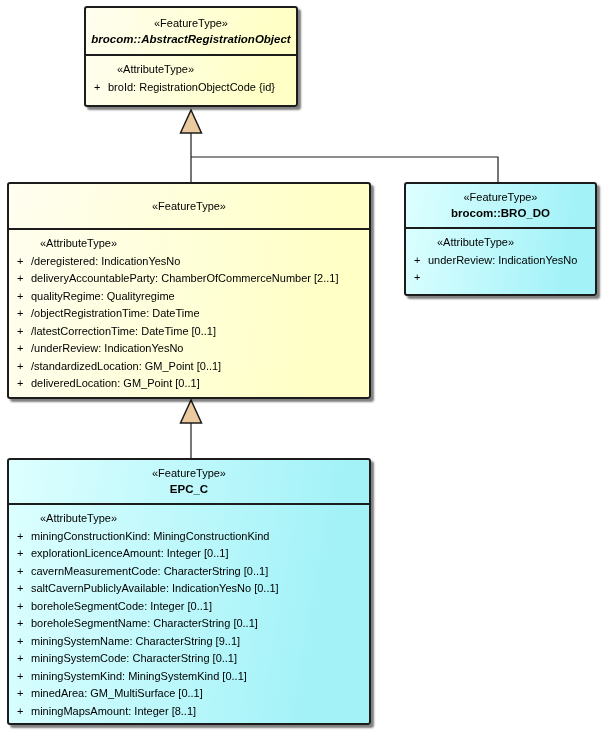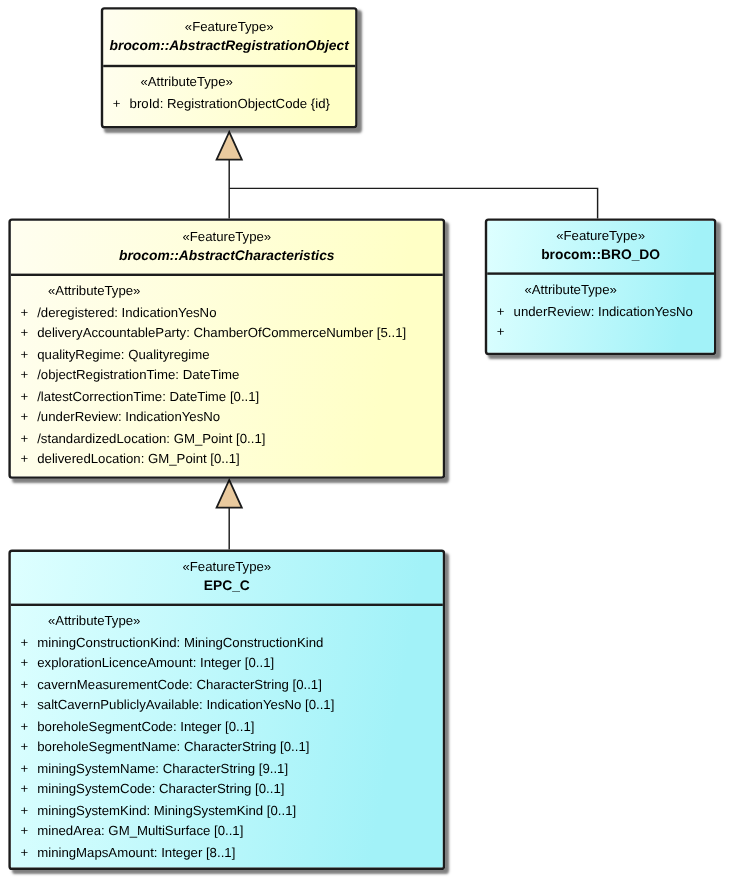--- a/index.html
+++ b/index.html
@@ -66,31 +66,30 @@
       <div class="row">
         <span class="vis">+</span>
         <span class="txt">broId: RegistrationObjectCode {id}</span>
       </div>
     </div>
   </div>
 
   <div class="uml-class yellow" style="left:7px;top:182px;width:364px;height:217px;">
     <div class="cls-header" style="height:46px;">
       <div class="stereotype">«FeatureType»</div>
-      <div class="cls-name abstract">brocom::AbstractCharacteristics</div>
     </div>
     <div class="compartment">
       <div class="attr-st">«AttributeType»</div>
       <div class="row">
         <span class="vis">+</span>
         <span class="txt">/deregistered: IndicationYesNo</span>
       </div>
       <div class="row">
         <span class="vis">+</span>
-        <span class="txt">deliveryAccountableParty: ChamberOfCommerceNumber [5..1]</span>
+        <span class="txt">deliveryAccountableParty: ChamberOfCommerceNumber [2..1]</span>
       </div>
       <div class="row">
         <span class="vis">+</span>
         <span class="txt">qualityRegime: Qualityregime</span>
       </div>
       <div class="row">
         <span class="vis">+</span>
         <span class="txt">/objectRegistrationTime: DateTime</span>
       </div>
       <div class="row">

